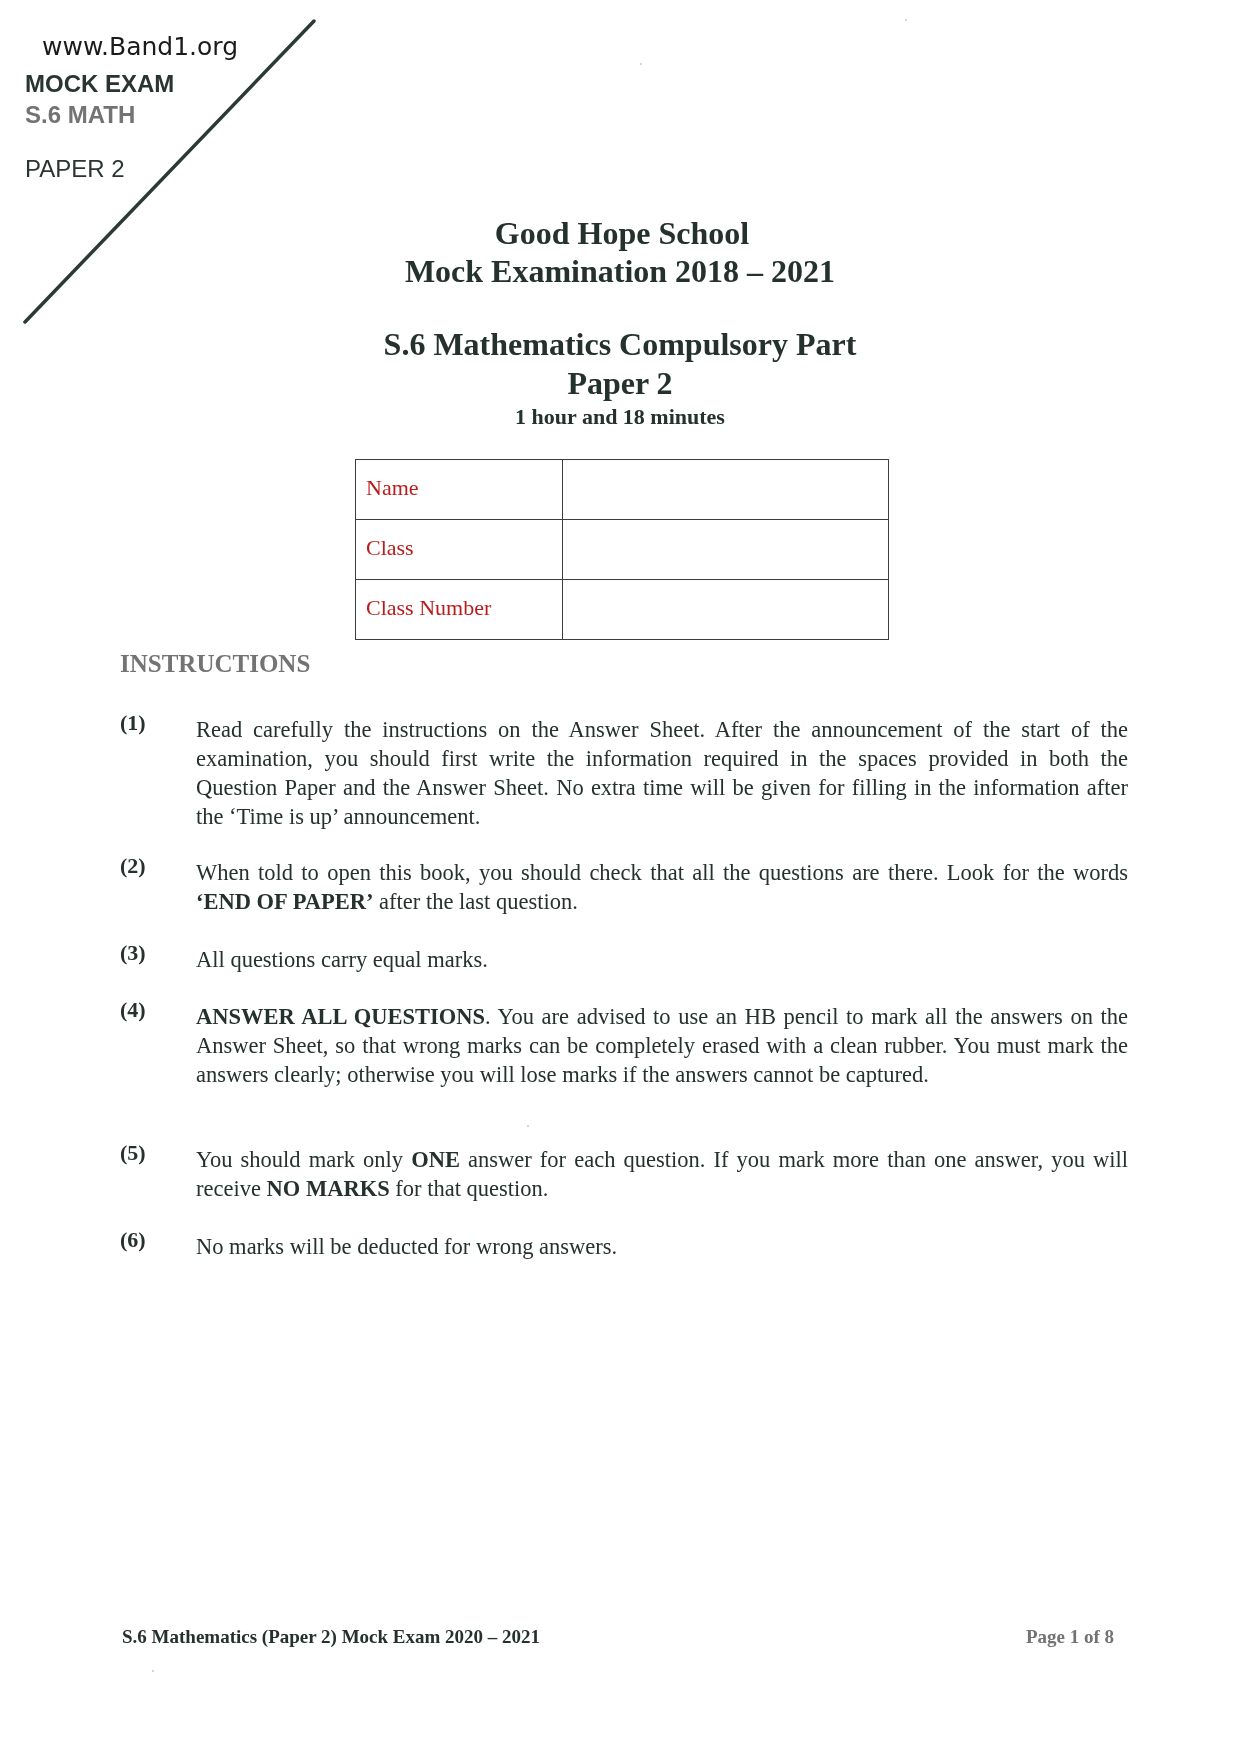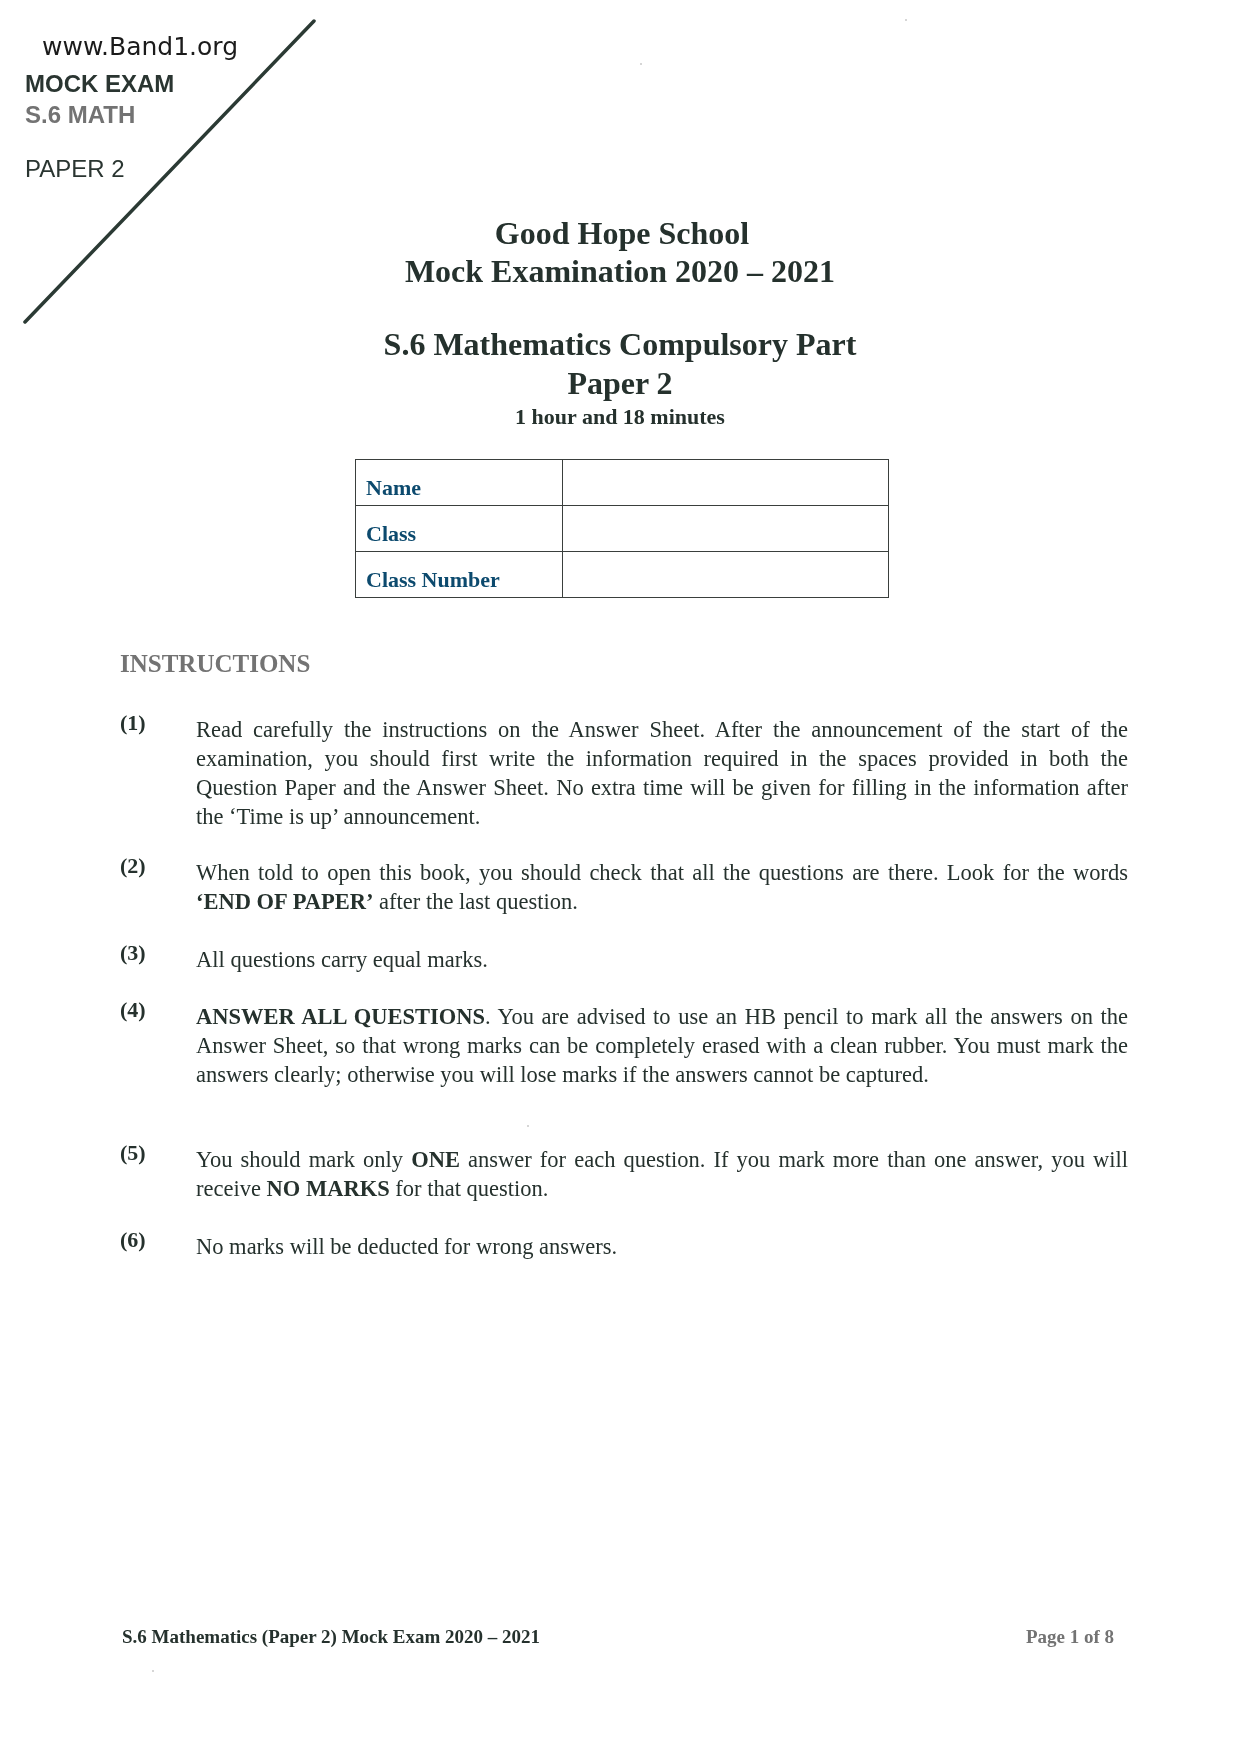--- a/index.html
+++ b/index.html
@@ -19,21 +19,21 @@
     .title-block { position: absolute; left: 0; width: 1240px; text-align: center; font-weight: bold; color: #25312d; }
     .t1 { top: 215px; font-size: 32px; left: 0; transform: translateX(2px); }
     .t2 { top: 253px; font-size: 32px; }
     .t3 { top: 326px; font-size: 32px; }
     .t4 { top: 365px; font-size: 32px; }
     .t5 { top: 404px; font-size: 22px; }
 
     
     .info-table { position: absolute; left: 355px; top: 459px; width: 534px; border-collapse: collapse; }
     .info-table td { border: 1.5px solid #3a3f3d; height: 41px; padding: 0; vertical-align: bottom; }
-    .info-table td.lbl { width: 196px; font-size: 22px; font-weight: bold; padding-left: 10px; padding-bottom: 4px; color: #0c4a6e; }
+    .info-table td.lbl { width: 196px; font-size: 22px; font-weight: normal; padding-left: 10px; padding-bottom: 18px; color: #b91c1c; }
 
     
     .instr-head { position: absolute; left: 120px; top: 650px; font-size: 25px; font-weight: bold; color: #737373; }
     .item { position: absolute; left: 120px; width: 1008px; }
     .item .num { position: absolute; left: 0; top: 0; font-size: 22px; font-weight: bold; color: #25312d; }
     .item .txt { position: absolute; left: 76px; top: 7px; width: 932px; font-size: 22.5px; line-height: 29px; text-align: justify; color: #25312d; }
     .item .txt b { font-weight: bold; margin-top: 26px; }
     .i1 { top: 708px; }
     .i2 { top: 851px; }
     .i3 { top: 938px; }
@@ -55,21 +55,21 @@
   <svg class="diag" viewBox="0 0 340 340">
     <line x1="314" y1="21" x2="25" y2="322" stroke="#2b3a34" stroke-width="3.5" stroke-linecap="round"></line>
   </svg>
   <div class="corner-url">www.Band1.org</div>
   <div class="corner-l1 sans">MOCK EXAM</div>
   <div class="corner-l2 sans">S.6 MATH</div>
   <div class="corner-l3 sans">PAPER 2</div>
 </div>
 
 <div class="title-block serif t1">Good Hope School</div>
-<div class="title-block serif t2">Mock Examination 2020 – 2021</div>
+<div class="title-block serif t2">Mock Examination 2018 – 2021</div>
 <div class="title-block serif t3">S.6 Mathematics Compulsory Part</div>
 <div class="title-block serif t4">Paper 2</div>
 <div class="title-block serif t5">1 hour and 18 minutes</div>
 
 <table class="info-table serif">
   <tbody>
       <tr>
     <td class="lbl">Name</td>
     <td></td>
   </tr>

